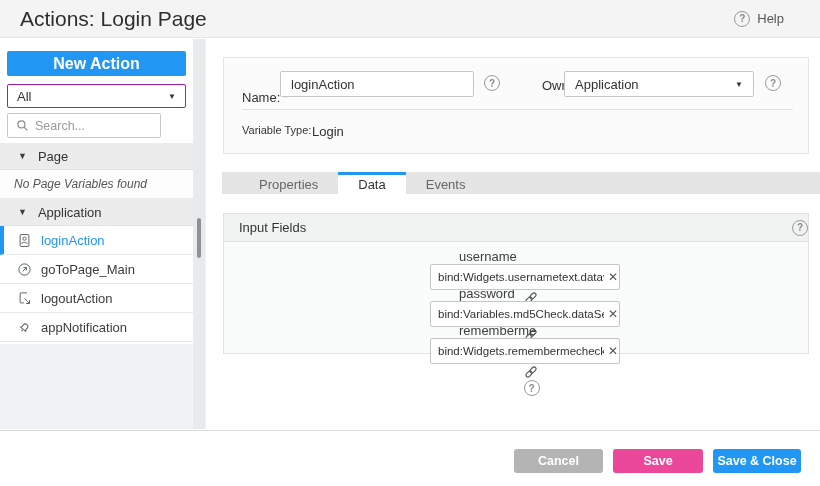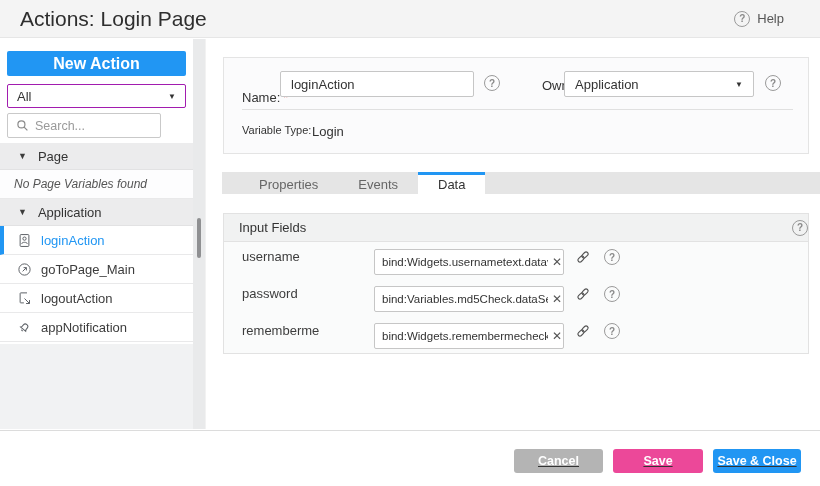--- a/index.html
+++ b/index.html
@@ -78,34 +78,34 @@
   .tab { display:flex; align-items:center; padding:0 20px; font-size:13px; color:#666;
          border-top:3px solid transparent; cursor:pointer; }
   .tab.active { background:#fff; color:#333; border-top:3px solid #2196f3; }
   
   .panel { position:absolute; left:17px; top:174px; width:586px; height:141px;
           border:1px solid #e2e2e2; background:#fafbfb; }
   .panel-header { height:28px; background:#f1f2f2; border-bottom:1px solid #e2e2e2;
           display:flex; align-items:center; justify-content:space-between;
           padding:0 0 0 15px; font-size:13px; color:#333; }
   .panel-body { padding-top:7px; }
-  .field-row { display:flex; align-items:flex-start; height:26px; margin-bottom:11px; padding-left:18px; }
+  .field-row { display:flex; align-items:center; height:26px; margin-bottom:11px; padding-left:18px;flex-direction:column; }
   .f-label { width:132px; font-size:13px; color:#3d3d3d; }
   .bind-wrap { position:relative; width:190px; height:26px; flex:0 0 auto; }
   .bind-wrap input { width:100%; height:100%; border:1px solid #c6c6c6; border-radius:2px;
           padding:0 15px 0 7px; font-size:11.5px; color:#333;
           font-family:"Liberation Sans",sans-serif; background:#fff; overflow:hidden; }
   .x-btn { position:absolute; right:0px; top:50%; transform:translateY(-50%);
           font-size:12px; color:#555; cursor:pointer; padding:0 2px; background:#fff0; border:none; }
   .link-btn { margin-left:11px; display:inline-flex; cursor:pointer; }
   .row-help { margin-left:13px; }
   
   .footer { position:absolute; left:0; top:430px; width:820px; height:56px;
           background:#fff; border-top:1px solid #dcdcdc; }
-  .footer-btns { position:absolute; right:19px; top:18px; display:flex; gap:10px;text-decoration:underline; }
+  .footer-btns { position:absolute; right:19px; top:18px; display:flex; gap:10px; }
   .btn { height:24px; border:none; border-radius:3px; color:#fff; font-weight:bold;
          font-size:12.5px; font-family:"Liberation Sans",sans-serif; cursor:pointer; }
   .btn-cancel { width:89px; background:#b4b4b4; }
   .btn-save { width:90px; background:#ec4899; }
   .btn-saveclose { width:88px; background:#2196f3; }
   svg { display:block; }
 </style>
 </head>
 <body>
 
@@ -221,22 +221,22 @@
     <span class="qmark help-owner">?</span>
 
     <div class="form-divider"></div>
 
     <div class="vt-label">Variable Type:</div>
     <div class="vt-value">Login</div>
   </div>
 
   <div class="tab-bar">
     <div class="tab">Properties</div>
+    <div class="tab active">Data</div>
     <div class="tab">Events</div>
-    <div class="tab active">Data</div>
   </div>
 
   <div class="panel">
     <div class="panel-header">
       <span>Input Fields</span>
       <span class="qmark">?</span>
     </div>
     <div class="panel-body">
 
       <div class="field-row">

